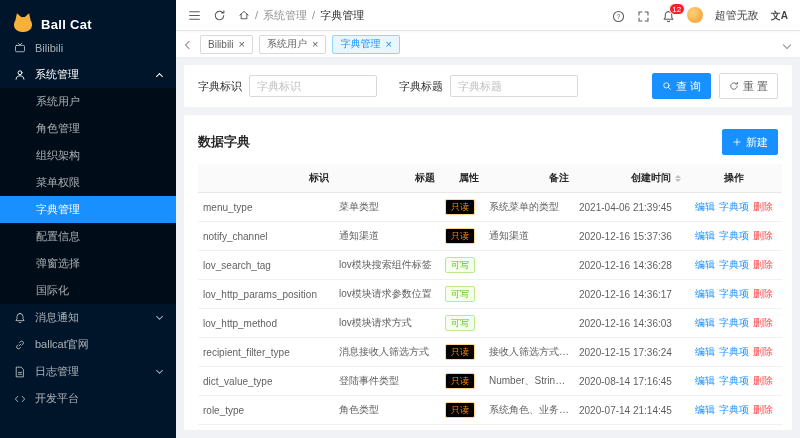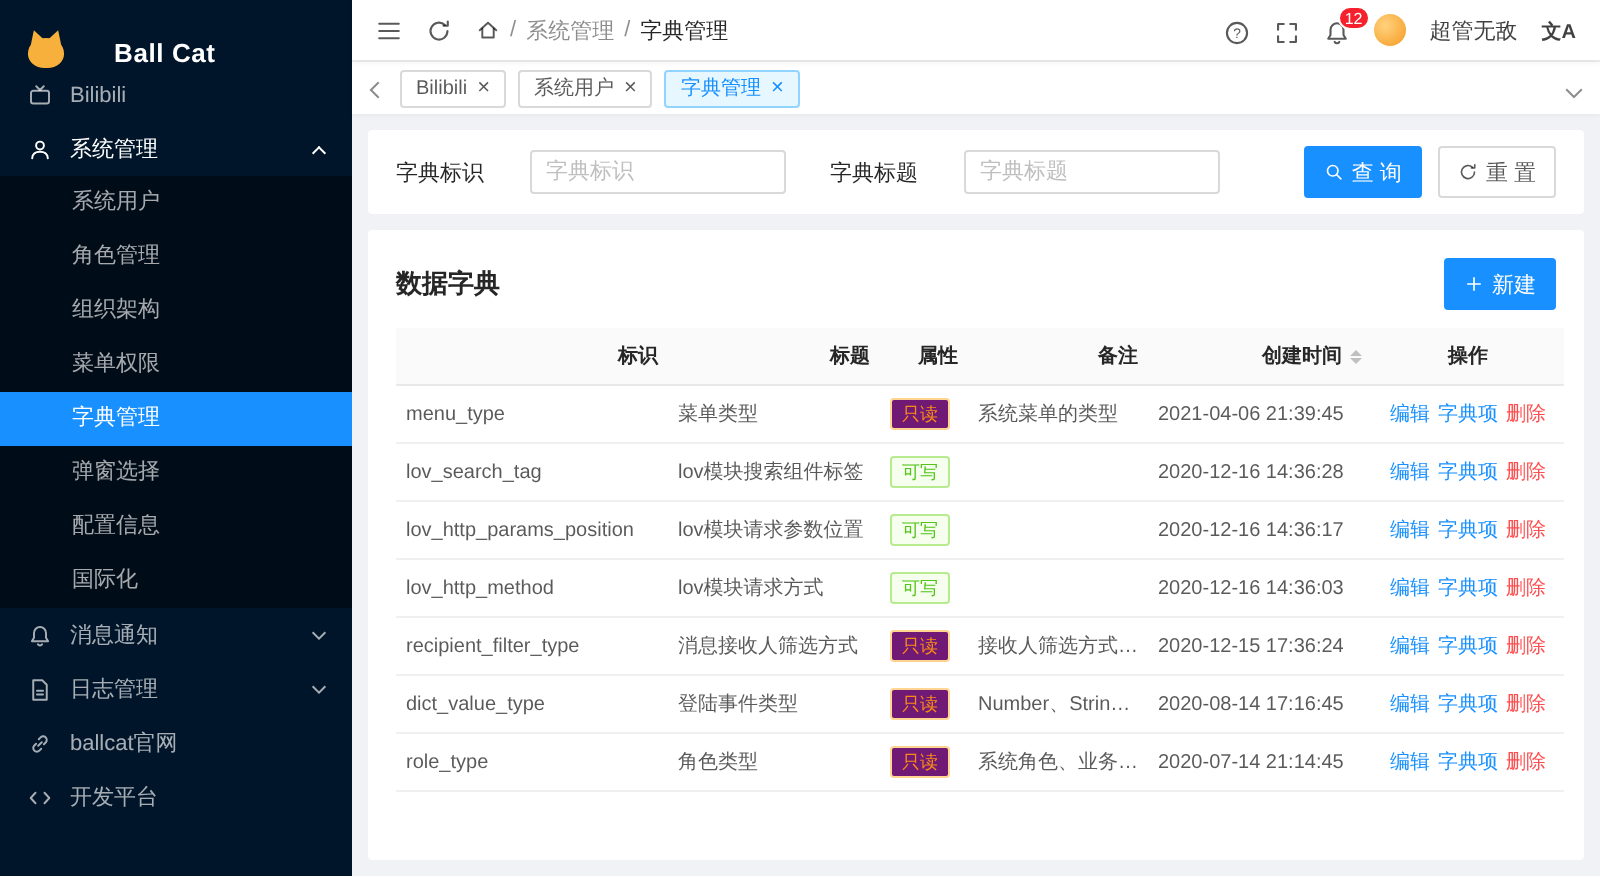--- a/index.html
+++ b/index.html
@@ -2,21 +2,21 @@
 <html><head>
 <meta charset="utf-8">
 <style>
   *{box-sizing:border-box;margin:0;padding:0}
   html,body{width:800px;height:438px;overflow:hidden}
   body{font-family:"Liberation Sans","DejaVu Sans",sans-serif;font-size:12px;color:rgba(0,0,0,.65);background:#f0f2f5}
   .app{display:flex;width:800px;height:438px}
 
   
   .sidebar{width:176px;min-width:176px;background:#001529;color:rgba(255,255,255,.65);overflow:hidden}
-  .logo{height:34px;display:flex;align-items:flex-end;gap:25px;padding:0 14px}
+  .logo{height:34px;display:flex;align-items:flex-start;gap:9px;padding:17px 14px}
   .logo-text{color:#fff;font-size:13px;font-weight:bold;letter-spacing:.3px}
   .cat{position:relative;width:18px;height:15px;background:#f7b03c;border-radius:55% 55% 50% 50%}
   .cat::before,.cat::after{content:"";position:absolute;top:-4px;width:0;height:0;
     border-left:4px solid transparent;border-right:4px solid transparent;border-bottom:7px solid #f7b03c}
   .cat::before{left:0;transform:rotate(-18deg)}
   .cat::after{right:0;transform:rotate(18deg)}
   .side-item{height:27px;display:flex;align-items:center;gap:9px;padding:0 14px;font-size:11px;cursor:pointer;white-space:nowrap}
   .side-item.open{color:#fff}
   .side-icon svg{width:12px;height:12px;display:block}
   .side-label{flex:1}
@@ -49,21 +49,21 @@
   .tab.active{color:#1890ff;border-color:#91d5ff;background:#e6f7ff}
   .tab-close{font-size:11px;line-height:1;cursor:pointer}
   .chev{display:inline-block;width:6px;height:6px;border-right:1.2px solid rgba(0,0,0,.45);border-bottom:1.2px solid rgba(0,0,0,.45)}
   .chev.left{transform:rotate(135deg)}
   .chev.down{transform:rotate(45deg);margin-top:-3px}
 
   .content{flex:1;min-height:0;padding:8px;display:flex;flex-direction:column;gap:8px}
   .card{background:#fff;border-radius:2px}
 
   .search-card{display:flex;align-items:center;gap:22px;padding:8px 14px}
-  .field{display:flex;align-items:center;gap:23px}
+  .field{display:flex;align-items:center;gap:7px}
   .field label{font-size:11px;color:rgba(0,0,0,.85);white-space:nowrap}
   .field input{width:128px;height:22px;border:1px solid #d9d9d9;border-radius:2px;padding:0 7px;font-size:11px;color:rgba(0,0,0,.65);outline:none;font-family:inherit}
   .field input::placeholder{color:#bfbfbf}
   .search-actions{margin-left:auto;display:flex;gap:8px}
   .btn{display:inline-flex;align-items:center;gap:4px;height:26px;padding:0 9px;border:1px solid #d9d9d9;border-radius:2px;background:#fff;color:rgba(0,0,0,.65);font-size:11px;cursor:pointer;font-family:inherit}
   .btn svg{width:10px;height:10px;display:block}
   .btn-primary{background:#1890ff;border-color:#1890ff;color:#fff}
 
   .table-card{flex:1;min-height:0;padding:14px 14px;display:flex;flex-direction:column;overflow:hidden}
   .table-card-header{display:flex;align-items:center;justify-content:space-between;margin-bottom:9px}
@@ -76,21 +76,21 @@
   thead th:nth-child(2){width:106px}
   thead th:nth-child(3){width:44px}
   thead th:nth-child(4){width:90px}
   thead th:nth-child(5){width:112px}
   thead th:nth-child(6){width:96px}
   th.center,td.center{text-align:center}
   .sorter{display:inline-flex;flex-direction:column;margin-left:4px;vertical-align:middle;cursor:pointer}
   .caret-up{width:0;height:0;border-left:3px solid transparent;border-right:3px solid transparent;border-bottom:3.5px solid #bfbfbf;margin-bottom:1px}
   .caret-down{width:0;height:0;border-left:3px solid transparent;border-right:3px solid transparent;border-top:3.5px solid #bfbfbf}
   .tag{display:inline-block;font-size:9px;line-height:14px;padding:0 5px;border-radius:2px;border:1px solid}
-  .tag.readonly{color:#fa8c16;background:#701a75;border-color:#ffd591}
+  .tag.readonly{color:#fa8c16;background:#000000;border-color:#ffd591}
   .tag.writable{color:#52c41a;background:#f6ffed;border-color:#b7eb8f}
   .op{color:#1890ff;margin:0 2px;cursor:pointer;text-decoration:none}
   .op.danger{color:#ff4d4f}
 </style>
 </head>
 <body>
 
 <div class="app">
 
   <aside class="sidebar">
@@ -117,53 +117,53 @@
           </span>
           <span class="side-label">系统管理</span>
           <span class="side-caret up"></span>
         </div>
         <div class="side-sub">
           <div class="side-sub-item">系统用户</div>
           <div class="side-sub-item">角色管理</div>
           <div class="side-sub-item">组织架构</div>
           <div class="side-sub-item">菜单权限</div>
           <div class="side-sub-item active">字典管理</div>
+          <div class="side-sub-item">配置信息</div>
           <div class="side-sub-item">弹窗选择</div>
-          <div class="side-sub-item">配置信息</div>
           <div class="side-sub-item">国际化</div>
         </div>
         <div class="side-item">
           <span class="side-icon">
             <svg viewBox="0 0 16 16" fill="none" stroke="currentColor" stroke-width="1.3" stroke-linecap="round" stroke-linejoin="round">
               <path d="M8 2a4 4 0 0 0-4 4v3.2L2.6 11.5h10.8L12 9.2V6a4 4 0 0 0-4-4z"></path>
               <path d="M6.6 13.5a1.6 1.6 0 0 0 2.8 0"></path>
             </svg>
           </span>
           <span class="side-label">消息通知</span>
-          <span class="side-caret"></span>
-        </div>
-        <div class="side-item">
-          <span class="side-icon">
-            <svg viewBox="0 0 16 16" fill="none" stroke="currentColor" stroke-width="1.3" stroke-linecap="round" stroke-linejoin="round">
-              <path d="M3.5 1.5h6l3 3v10h-9z"></path>
-              <path d="M6 8.5h4M6 11h4"></path>
-            </svg>
-          </span>
-          <span class="side-label">日志管理</span>
           <span class="side-caret"></span>
         </div>
         <div class="side-item">
           <span class="side-icon">
             <svg viewBox="0 0 16 16" fill="none" stroke="currentColor" stroke-width="1.3" stroke-linecap="round" stroke-linejoin="round">
               <path d="M6.8 9.2l2.4-2.4"></path>
               <path d="M7.2 4.8l1.2-1.2a2.4 2.4 0 0 1 3.4 3.4l-1.2 1.2"></path>
               <path d="M8.8 11.2l-1.2 1.2a2.4 2.4 0 0 1-3.4-3.4l1.2-1.2"></path>
             </svg>
           </span>
           <span class="side-label">ballcat官网</span>
+        </div>
+        <div class="side-item">
+          <span class="side-icon">
+            <svg viewBox="0 0 16 16" fill="none" stroke="currentColor" stroke-width="1.3" stroke-linecap="round" stroke-linejoin="round">
+              <path d="M3.5 1.5h6l3 3v10h-9z"></path>
+              <path d="M6 8.5h4M6 11h4"></path>
+            </svg>
+          </span>
+          <span class="side-label">日志管理</span>
+          <span class="side-caret"></span>
         </div>
         <div class="side-item">
           <span class="side-icon">
             <svg viewBox="0 0 16 16" fill="none" stroke="currentColor" stroke-width="1.3" stroke-linecap="round" stroke-linejoin="round">
               <path d="M5 4.5L1.8 8 5 11.5M11 4.5L14.2 8 11 11.5"></path>
             </svg>
           </span>
           <span class="side-label">开发平台</span>
         </div>
       </nav>
@@ -303,20 +303,28 @@
           <tbody>
               <tr>
                 <td>menu_type</td>
                 <td>菜单类型</td>
                 <td><span class="tag readonly">只读</span></td>
                 <td>系统菜单的类型</td>
                 <td>2021-04-06 21:39:45</td>
                 <td class="center"><a class="op">编辑</a><a class="op">字典项</a><a class="op danger">删除</a></td>
               </tr>
               <tr>
+                <td>notify_channel</td>
+                <td>通知渠道</td>
+                <td><span class="tag readonly">只读</span></td>
+                <td>通知渠道</td>
+                <td>2020-12-16 15:37:36</td>
+                <td class="center"><a class="op">编辑</a><a class="op">字典项</a><a class="op danger">删除</a></td>
+              </tr>
+              <tr>
                 <td>lov_search_tag</td>
                 <td>lov模块搜索组件标签</td>
                 <td><span class="tag writable">可写</span></td>
                 <td></td>
                 <td>2020-12-16 14:36:28</td>
                 <td class="center"><a class="op">编辑</a><a class="op">字典项</a><a class="op danger">删除</a></td>
               </tr>
               <tr>
                 <td>lov_http_params_position</td>
                 <td>lov模块请求参数位置</td>

